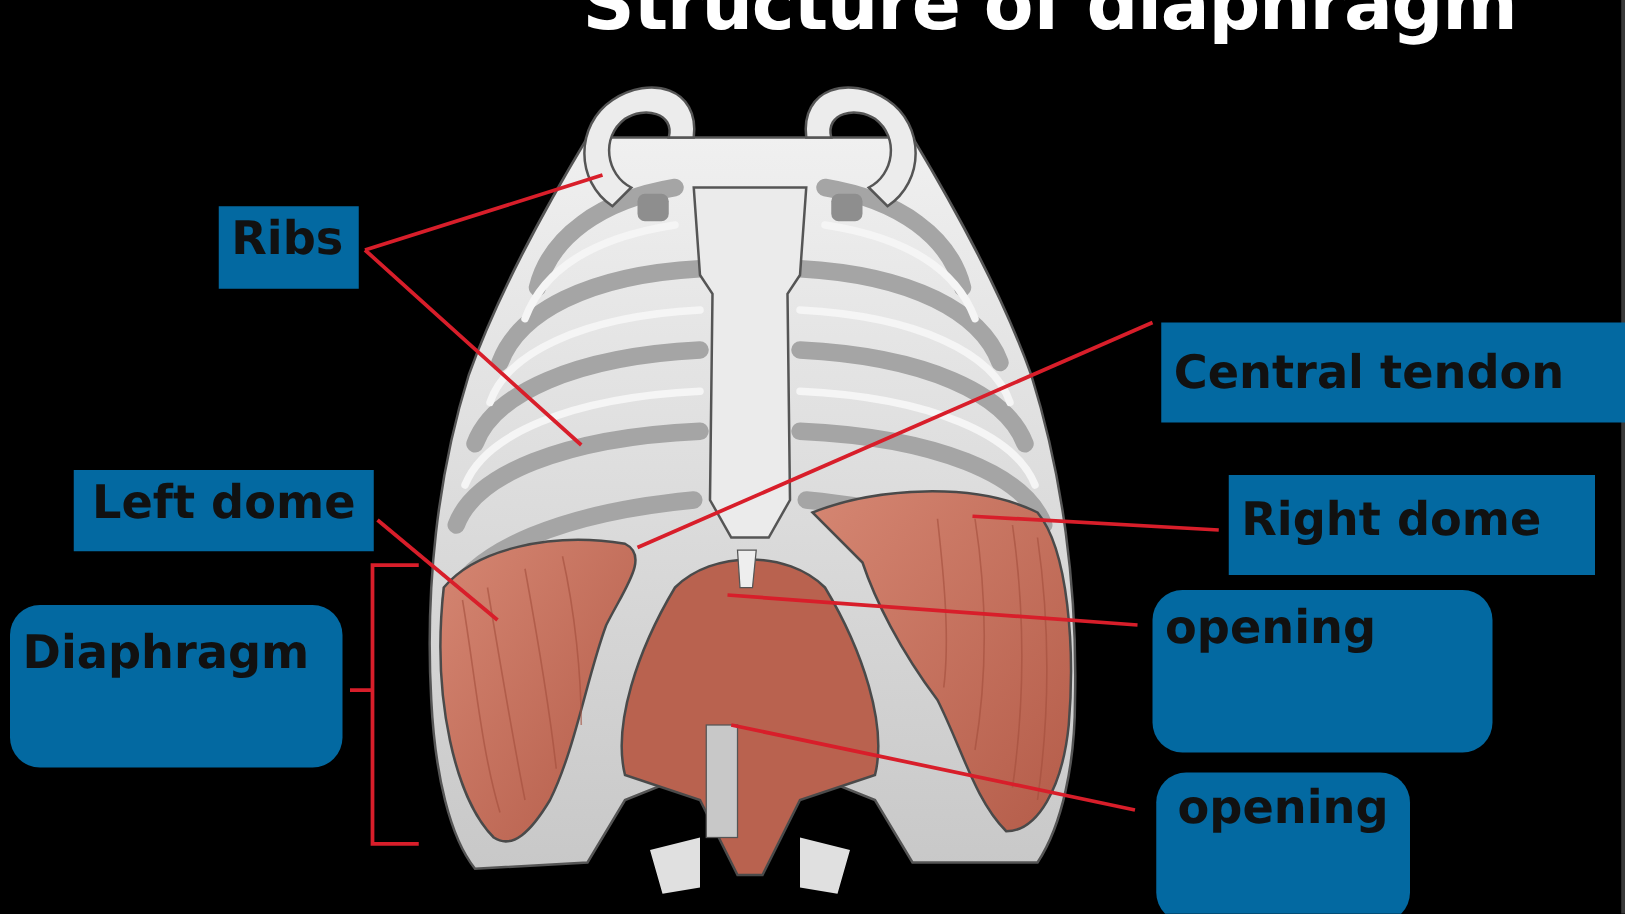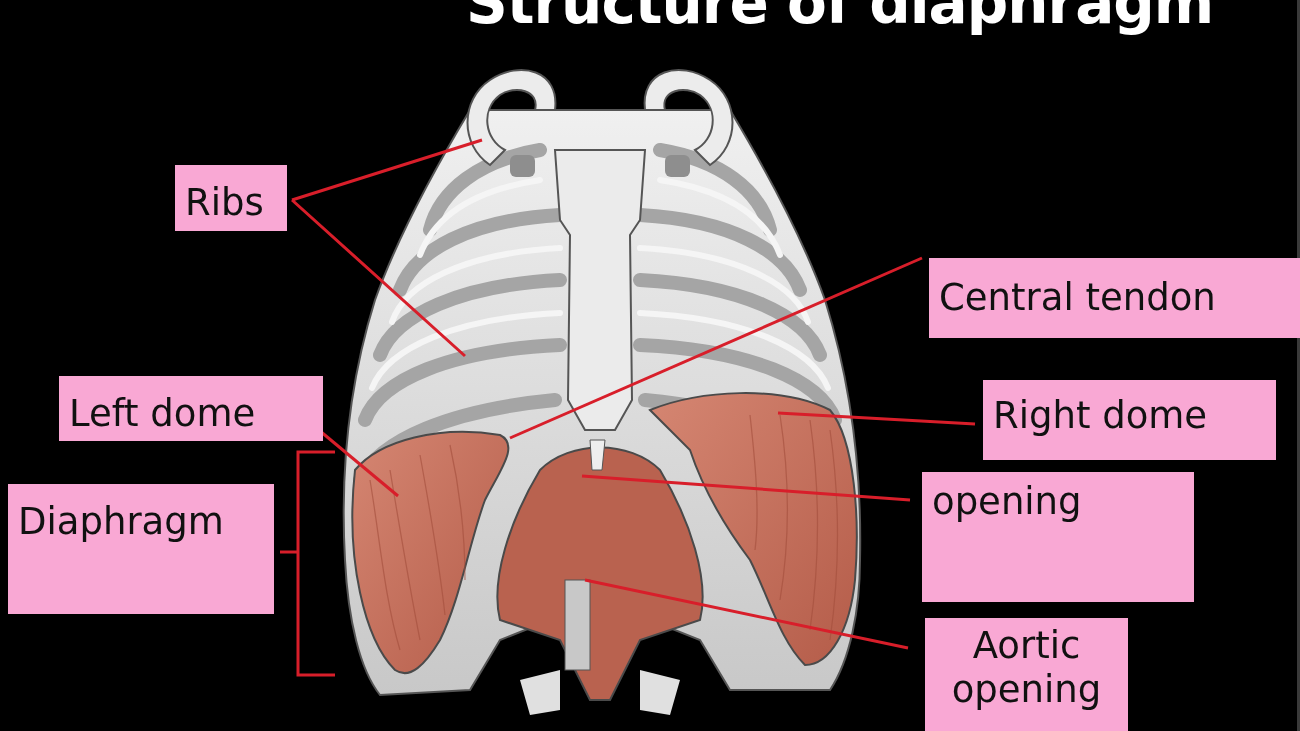--- a/index.html
+++ b/index.html
@@ -12,25 +12,25 @@
     .title {
       position: absolute; left: 466px; top: -26px;
       font-size: 58px; font-weight: bold; color: #ffffff;
       white-space: nowrap; letter-spacing: -1px; line-height: 1;
     }
     .right-edge {
       position: absolute; right: 0; top: 0; width: 3px; height: 731px; background: #3a3a3a;
     }
     .figure { position: absolute; left: 0; top: 0; width: 1300px; height: 731px; }
     .label {
-      position: absolute; background: #f9a8d4; color: #111111;
-      font-weight: normal; font-size: 37px; line-height: 1.2;
-      box-sizing: border-box; padding: 16px 10px; white-space: nowrap;
+      position: absolute; background: #0369a1; color: #111111;
+      font-weight: bold; font-size: 37px; line-height: 1.2;
+      box-sizing: border-box; padding: 4px 10px; white-space: nowrap;
     }
-    .label.two-line { white-space: normal; }
+    .label.two-line { white-space: normal; border-radius: 24px; }
   </style>
 </head>
 <body>
 
 <div class="title">Structure of diaphragm</div>
 <div class="right-edge"></div>
 
 <svg class="figure" viewBox="0 0 1300 731" xmlns="http://www.w3.org/2000/svg">
   <defs>
     <linearGradient id="muscleGrad" x1="0" y1="0" x2="1" y2="1">
@@ -103,36 +103,35 @@
     <path d="M582,476 L910,500"></path>
     <path d="M585,580 L908,648"></path>
     <path d="M335,452 L298,452 L298,675 L335,675 M280,552 L298,552"></path>
   </g>
 </svg>
 
 <div class="label" style="left:175px;top:165px;width:112px;height:66px;">
   <span>Ribs</span>
 </div>
 
-<div class="label" style="left:59px;top:376px;width:264px;height:65px;">
+<div class="label" style="left:59px;top:376px;width:240px;height:65px;text-align:center;">
   <span>Left dome</span>
 </div>
 
 <div class="label two-line" style="left:8px;top:484px;width:266px;height:130px;padding-top:16px;">
   <div>Diaphragm</div>
 </div>
 
 <div class="label" style="left:929px;top:210px;width:407px;height:80px;padding-top:18px;margin-top:48px;">
   <span>Central tendon</span>
 </div>
 
 <div class="label" style="left:983px;top:380px;width:293px;height:80px;padding-top:14px;">
   <span>Right dome</span>
 </div>
 
 <div class="label two-line" style="left:922px;top:472px;width:272px;height:130px;padding-top:8px;">
   <div>opening</div>
 </div>
 
 <div class="label two-line" style="left:925px;top:618px;width:203px;height:120px;padding-top:6px;text-align:center;">
-  <div>Aortic</div>
   <div>opening</div>
 </div>
 
 </body></html>

